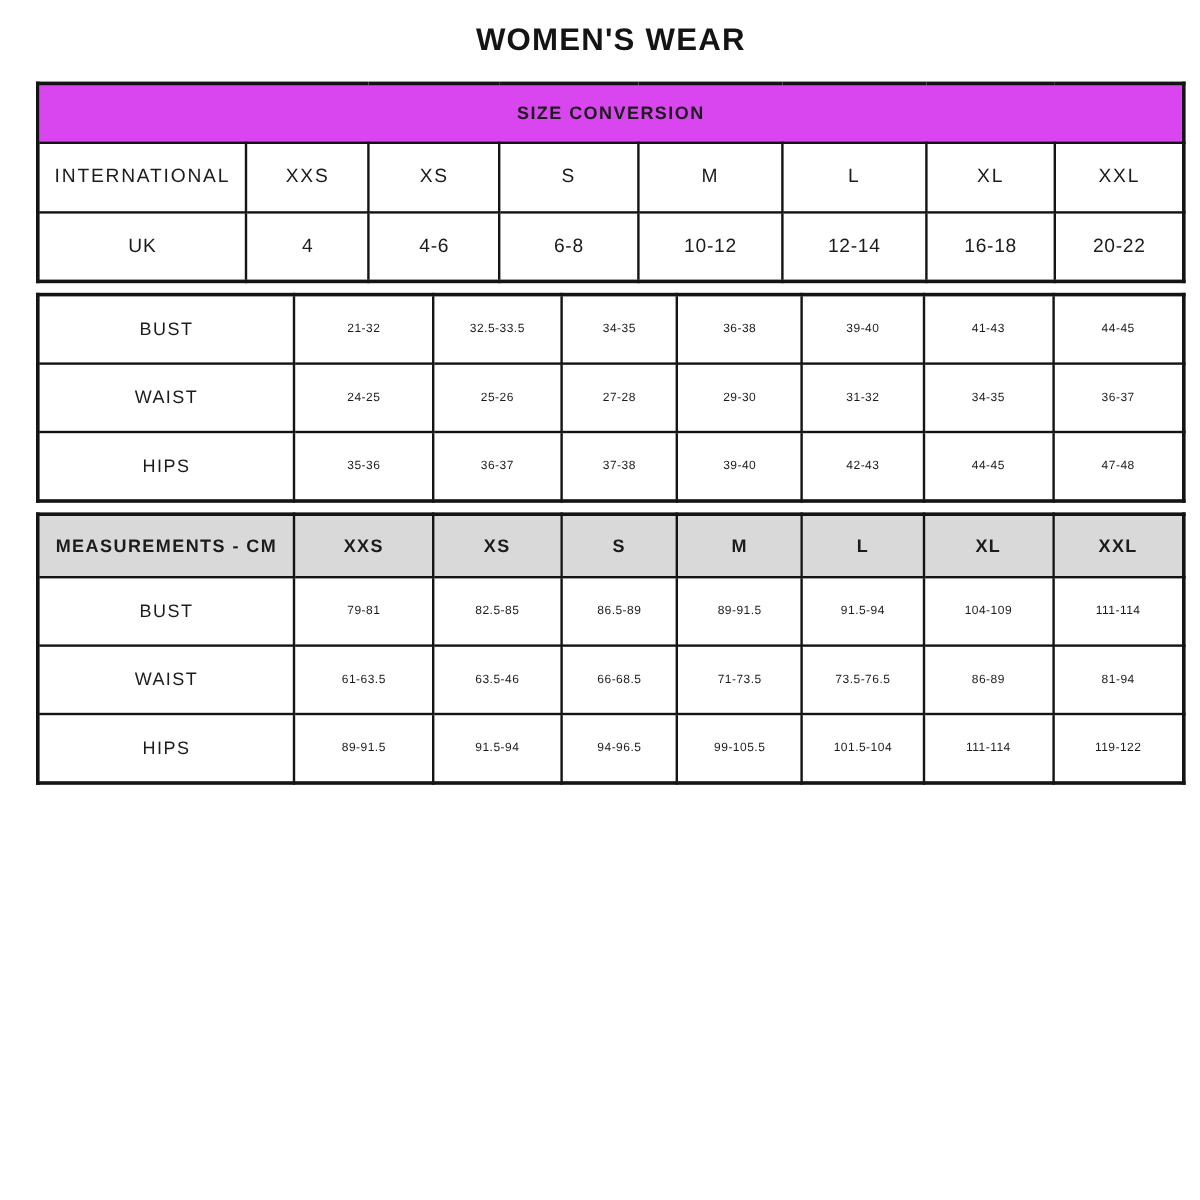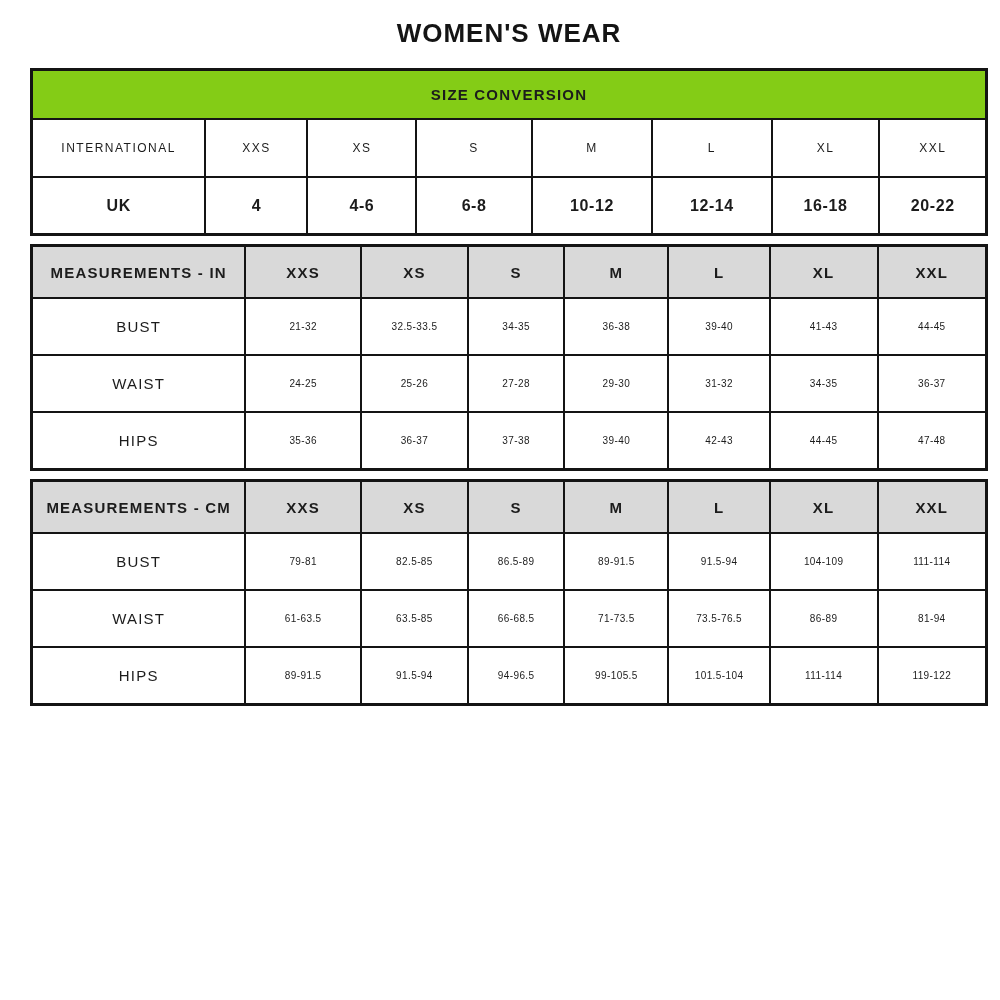--- a/index.html
+++ b/index.html
@@ -32,37 +32,36 @@
   td, th {
     border: 2px solid #141414;
     text-align: center;
     vertical-align: middle;
     padding: 0;
     overflow: hidden;
     font-weight: 400;
   }
   
   .t1 .band-row th {
-    background: #84cc16;
+    background: #d946ef;
     height: 47px;
     font-size: 15px;
     font-weight: 700;
     letter-spacing: 1.2px;
   }
   .t1 .col-header-row td {
     height: 56px;
-    font-size: 12px;
+    font-size: 16px;
     letter-spacing: 1.5px;
     margin-top: 28px;
   }
   .t1 .data-row td {
     height: 55px;
     font-size: 16px;
     letter-spacing: 0.6px;
-    font-weight: bold;
   }
   .t1 col.c-label { width: 18.2%; }
   .t1 col.c1 { width: 10.7%; }
   .t1 col.c2 { width: 11.4%; }
   .t1 col.c3 { width: 12.1%; }
   .t1 col.c4 { width: 12.6%; }
   .t1 col.c5 { width: 12.5%; }
   .t1 col.c6 { width: 11.3%; }
   .t1 col.c7 { width: 11.2%; }
   
@@ -144,30 +143,20 @@
       <col class="c-label">
         <col class="c1">
         <col class="c2">
         <col class="c3">
       <col class="c4">
         <col class="c5">
         <col class="c6">
         <col class="c7">
     </colgroup>
     <tbody>
-        <tr class="header-row">
-          <th>MEASUREMENTS - IN</th>
-          <th>XXS</th>
-          <th>XS</th>
-          <th>S</th>
-          <th>M</th>
-          <th>L</th>
-          <th>XL</th>
-          <th>XXL</th>
-        </tr>
         <tr class="data-row">
           <td class="row-label">BUST</td>
           <td>21-32</td>
           <td>32.5-33.5</td>
           <td>34-35</td>
           <td>36-38</td>
           <td>39-40</td>
           <td>41-43</td>
           <td>44-45</td>
         </tr>
@@ -224,21 +213,21 @@
           <td>82.5-85</td>
           <td>86.5-89</td>
           <td>89-91.5</td>
           <td>91.5-94</td>
           <td>104-109</td>
           <td>111-114</td>
         </tr>
         <tr class="data-row">
           <td class="row-label">WAIST</td>
           <td>61-63.5</td>
-          <td>63.5-85</td>
+          <td>63.5-46</td>
           <td>66-68.5</td>
           <td>71-73.5</td>
           <td>73.5-76.5</td>
           <td>86-89</td>
           <td>81-94</td>
         </tr>
         <tr class="data-row">
           <td class="row-label">HIPS</td>
           <td>89-91.5</td>
           <td>91.5-94</td>

